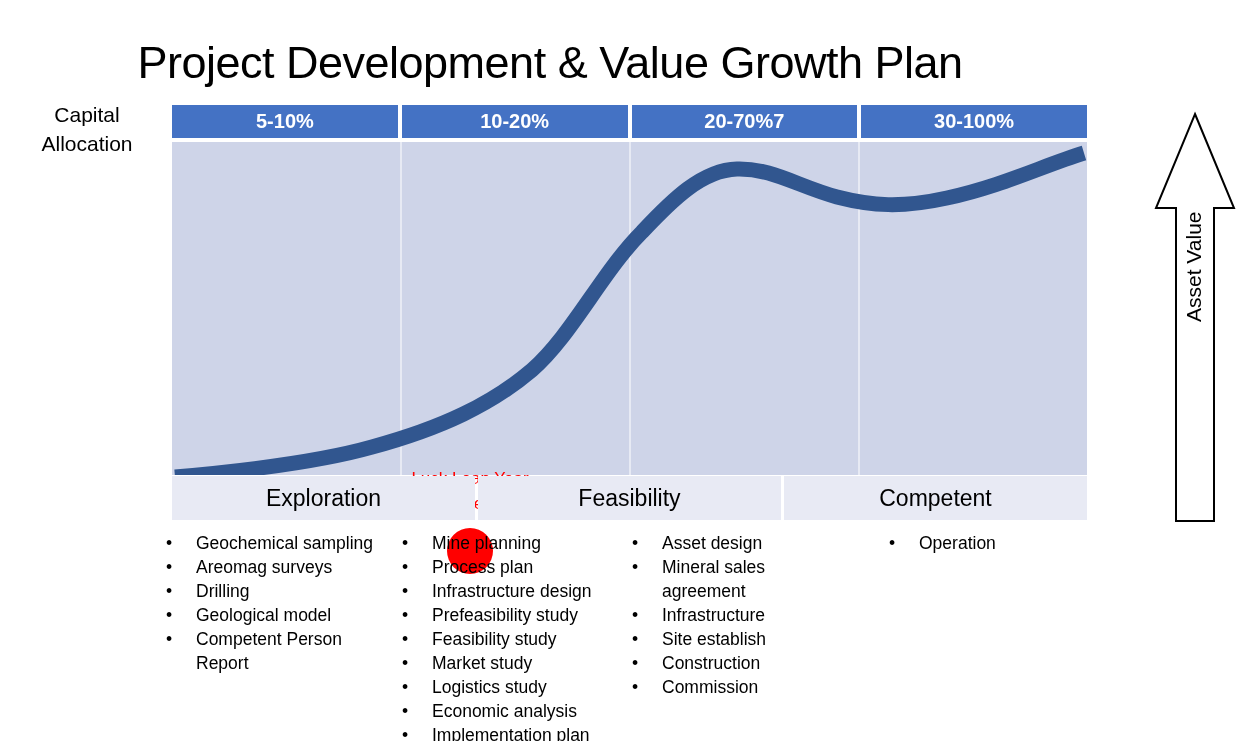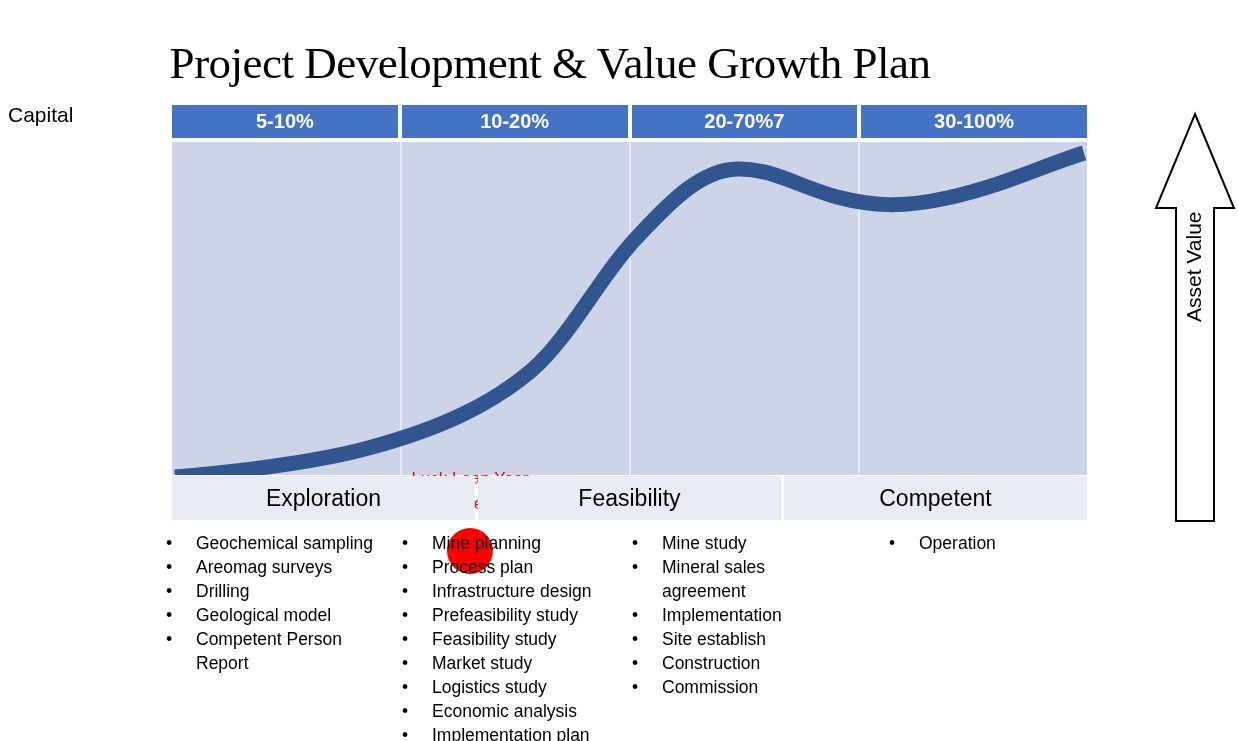--- a/index.html
+++ b/index.html
@@ -22,30 +22,29 @@
     left: 0;
     top: 4px;
     width: 1100px;
     text-align: center;
     font-size: 45px;
     font-weight: 400;
     letter-spacing: -0.5px;
     line-height: 58px;
     color: #000000;
     white-space: nowrap;
-    font-family: Liberation Serif, serif;
   }
 
   
   #capital-allocation-label {
     position: absolute;
     left: 8px;
     top: 100px;
     width: 158px;
-    text-align: left;
+    text-align: center;
     font-size: 21px;
     line-height: 29px;
     color: #000000;
   }
 
   
   #stage-chart {
     position: absolute;
     left: 172px;
     top: 105px;
@@ -196,20 +195,21 @@
     color: #000000;
   }
 </style>
 </head>
 <body>
 
 <h1 id="page-title">Project Development &amp; Value Growth Plan</h1>
 
 <div id="capital-allocation-label">
   <div>Capital</div>
+  <div>Allocation</div>
 </div>
 
 <div id="stage-chart">
 
   <div id="capital-header-row">
     <div class="capital-cell">5-10%</div>
     <div class="capital-cell">10-20%</div>
     <div class="capital-cell">20-70%7</div>
     <div class="capital-cell">30-100%</div>
   </div>
@@ -257,23 +257,23 @@
       <div class="bullet-item"><span class="dot">•</span><span>Process plan</span></div>
       <div class="bullet-item"><span class="dot">•</span><span>Infrastructure design</span></div>
       <div class="bullet-item"><span class="dot">•</span><span>Prefeasibility study</span></div>
       <div class="bullet-item"><span class="dot">•</span><span>Feasibility study</span></div>
       <div class="bullet-item"><span class="dot">•</span><span>Market study</span></div>
       <div class="bullet-item"><span class="dot">•</span><span>Logistics study</span></div>
       <div class="bullet-item"><span class="dot">•</span><span>Economic analysis</span></div>
       <div class="bullet-item"><span class="dot">•</span><span>Implementation plan</span></div>
     </div>
   <div class="bullet-col c2">
-      <div class="bullet-item"><span class="dot">•</span><span>Mine study</span></div>
+      <div class="bullet-item"><span class="dot">•</span><span>Asset design</span></div>
       <div class="bullet-item"><span class="dot">•</span><span>Mineral sales agreement</span></div>
-      <div class="bullet-item"><span class="dot">•</span><span>Implementation</span></div>
+      <div class="bullet-item"><span class="dot">•</span><span>Infrastructure</span></div>
       <div class="bullet-item"><span class="dot">•</span><span>Site establish</span></div>
       <div class="bullet-item"><span class="dot">•</span><span>Construction</span></div>
       <div class="bullet-item"><span class="dot">•</span><span>Commission</span></div>
     </div>
   <div class="bullet-col c3">
       <div class="bullet-item"><span class="dot">•</span><span>Operation</span></div>
     </div>
 </div>
 
 <div id="asset-value-arrow">

